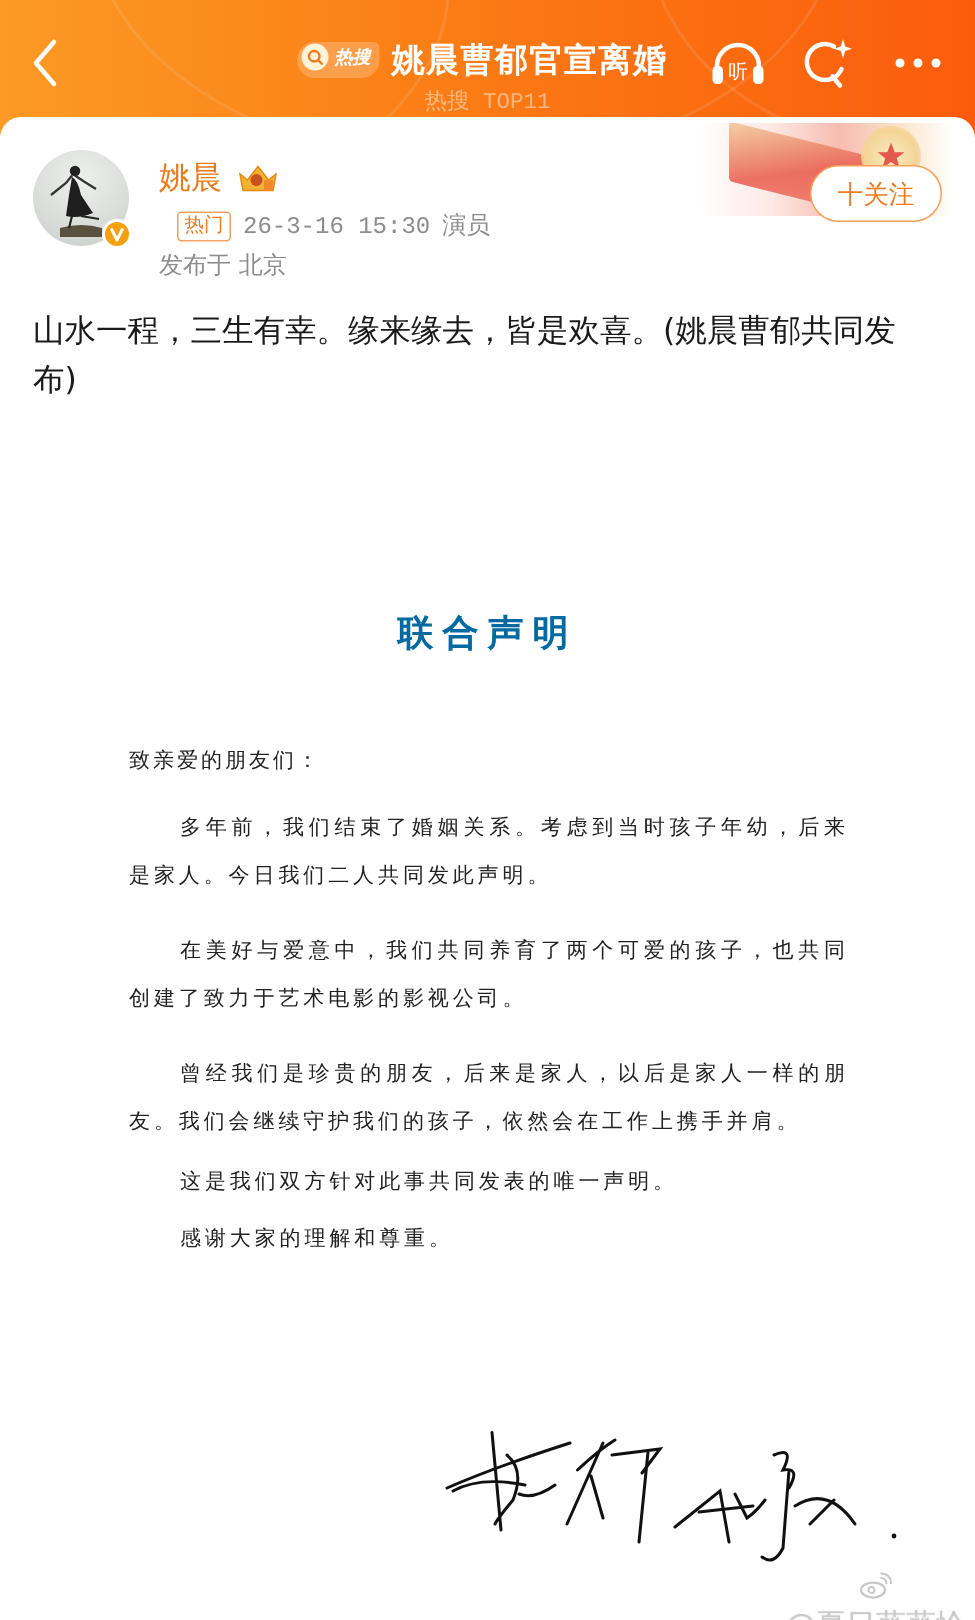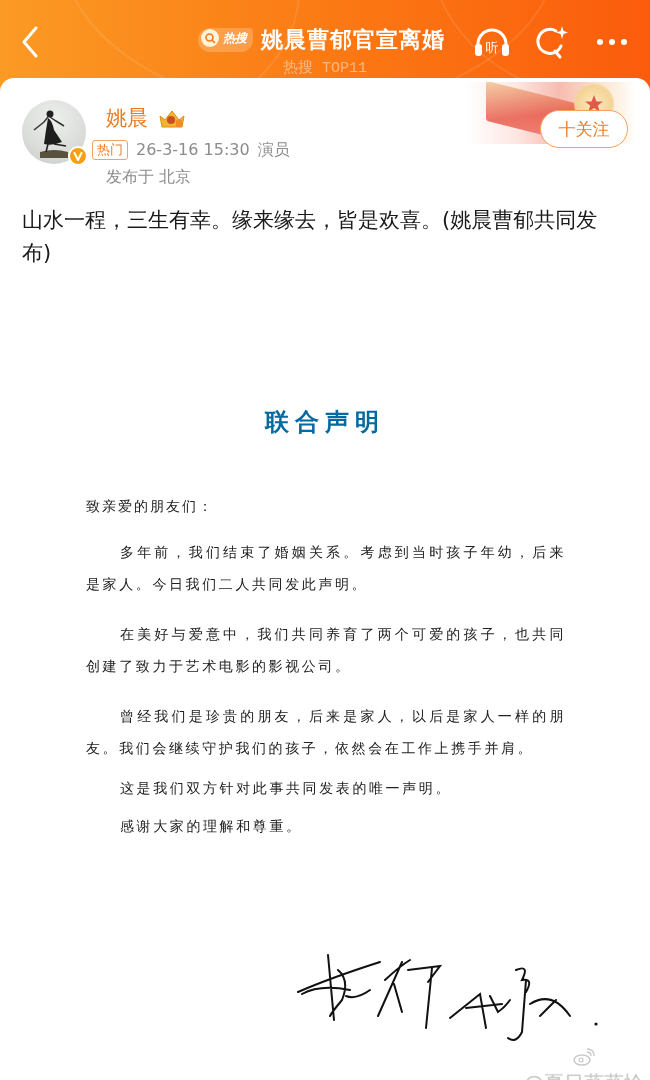--- a/index.html
+++ b/index.html
@@ -75,26 +75,26 @@
     background: radial-gradient(circle at 50% 30%, #eef0ee 0%, #d9dcd9 60%, #c8ccc8 100%);
     overflow: hidden;
   }
   .verified {
     position: absolute; left: 68px; top: 68px; width: 20px; height: 20px; border-radius: 50%;
     background: #f5a10f; border: 2px solid #ffffff;
     display: flex; align-items: center; justify-content: center;
   }
   .user-name { position: absolute; left: 106px; top: 26px; font-size: 21px; color: #eb7a1d; }
   .crown { position: absolute; left: 158px; top: 30px; width: 28px; height: 22px; }
-  .meta-line { position: absolute; left: 92px; top: 62px; display: flex; gap: 8px; }
+  .meta-line { position: absolute; left: 118px; top: 62px; display: flex; align-items: center; gap: 8px; }
   .hot-tag {
     border: 1px solid #f3a35f; color: #ef7c22; font-size: 13px; padding: 0 4px;
     border-radius: 3px; height: 20px; line-height: 18px;
   }
-  .meta-text { font-size: 16px; color: #8c8c8c; }
+  .meta-text { font-size: 16px; color: #8c8c8c; font-family: Liberation Mono, monospace; }
   .location { position: absolute; left: 106px; top: 89px; font-size: 16px; color: #8c8c8c; }
 
   .post-text {
     position: absolute; left: 22px; top: 126px; width: 600px;
     font-size: 21px; color: #1a1a1a; line-height: 33px;
   }
 
   
   .doc {
     position: absolute; left: 0; top: 212px; width: 650px; height: 790px;

